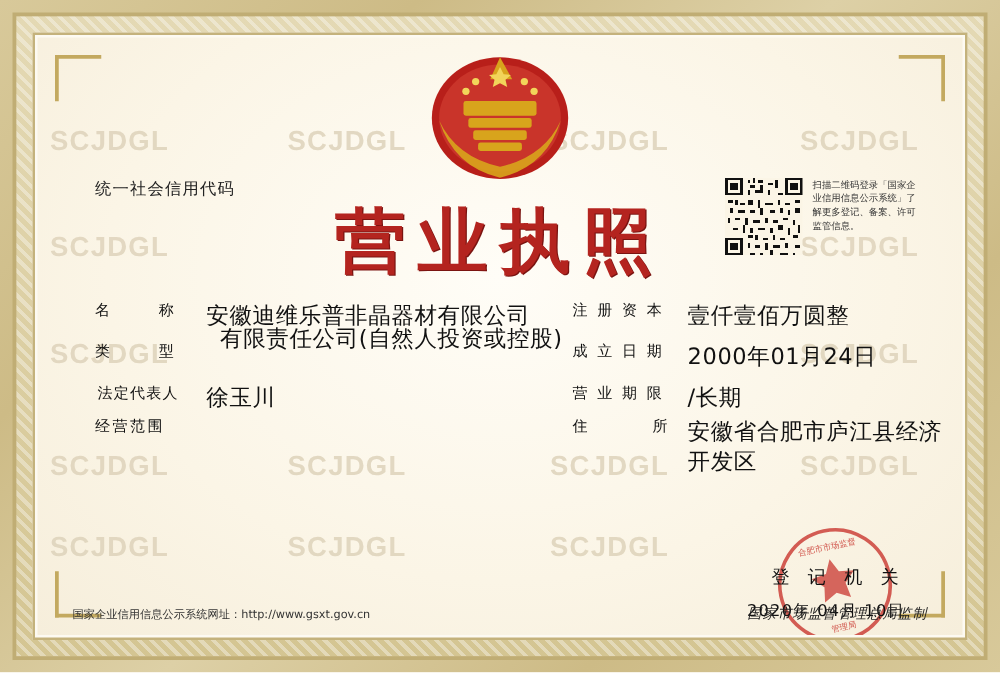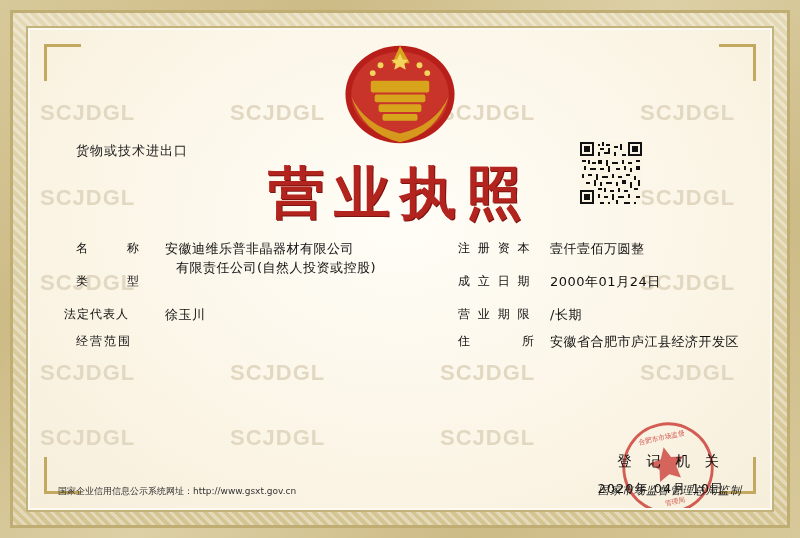--- a/index.html
+++ b/index.html
@@ -143,21 +143,21 @@
   
   .field-label {
     position: absolute;
     font-size: 12px;
     color: #111;
     letter-spacing: 5px;
     font-weight: 500;
   }
   .field-value {
     position: absolute;
-    font-size: 13px;
+    font-size: 18px;
     color: #111;
     letter-spacing: .5px;
   }
   .value-small {
     font-size: 10.5px;
     line-height: 15px;
     width: 320px;
     color: #111;
   }
 
@@ -256,21 +256,21 @@
         <rect x="42" y="78" width="36" height="7" rx="2" fill="#d8a41c"></rect>
         <path d="M60 16 l3 6 6 .5 -4.5 4 1.4 6 -5.9-3.2 -5.9 3.2 1.4-6 -4.5-4 6-.5z" fill="#f2d55a"></path>
         <circle cx="40" cy="28" r="3" fill="#f2d55a"></circle>
         <circle cx="32" cy="36" r="3" fill="#f2d55a"></circle>
         <circle cx="80" cy="28" r="3" fill="#f2d55a"></circle>
         <circle cx="88" cy="36" r="3" fill="#f2d55a"></circle>
         <path d="M10 60 q12 38 50 47 q38-9 50-47 q-14 30-50 38 q-36-8-50-38z" fill="#d8a41c" opacity=".9"></path>
       </svg>
     </div>
 
-    <div class="credit-label">货物或技术进出口</div>
+    <div class="credit-label">统一社会信用代码</div>
 
     <div class="title">营业执照</div>
 
     <div class="qr">
       <svg viewBox="0 0 31 31" width="62" height="62" shape-rendering="crispEdges">
         <rect width="31" height="31" fill="#fbf5e6"></rect>
         <g fill="#111">
           <rect x="0" y="0" width="7" height="7"></rect>
             <rect x="1" y="1" width="5" height="5" fill="#fbf5e6"></rect>
             <rect x="2" y="2" width="3" height="3"></rect>
@@ -337,28 +337,29 @@
             <rect x="24" y="26" width="1" height="2"></rect>
             <rect x="28" y="27" width="2" height="1"></rect>
           <rect x="10" y="30" width="2" height="1"></rect>
             <rect x="14" y="30" width="1" height="1"></rect>
             <rect x="18" y="29" width="1" height="2"></rect>
           <rect x="22" y="30" width="3" height="1"></rect>
             <rect x="27" y="30" width="1" height="1"></rect>
         </g>
       </svg>
     </div>
+    <div class="qr-note">扫描二维码登录「国家企业信用信息公示系统」了解更多登记、备案、许可监管信息。</div>
 
     <div class="field-label" style="left:46px; top:210px;">名　　称</div>
     <div class="field-value" style="left:135px; top:210px;">安徽迪维乐普非晶器材有限公司</div>
 
     <div class="field-label" style="left:46px; top:243px;">类　　型</div>
     <div class="field-value" style="left:135px; top:229px;margin-left:11px;">有限责任公司(自然人投资或控股)</div>
 
-    <div class="field-label" style="left:34px; top:276px; letter-spacing:1px;">法定代表人</div>
+    <div class="field-label" style="left:48px; top:276px; letter-spacing:1px;">法定代表人</div>
     <div class="field-value" style="left:135px; top:276px;">徐玉川</div>
 
     <div class="field-label" style="left:46px; top:303px; letter-spacing:2px;">经营范围</div>
 
     <div class="field-label" style="left:428px; top:210px; letter-spacing:2px;">注 册 资 本</div>
     <div class="field-value" style="left:520px; top:210px;">壹仟壹佰万圆整</div>
 
     <div class="field-label" style="left:428px; top:243px; letter-spacing:2px;">成 立 日 期</div>
     <div class="field-value" style="left:520px; top:243px;">2000年01月24日</div>
 

